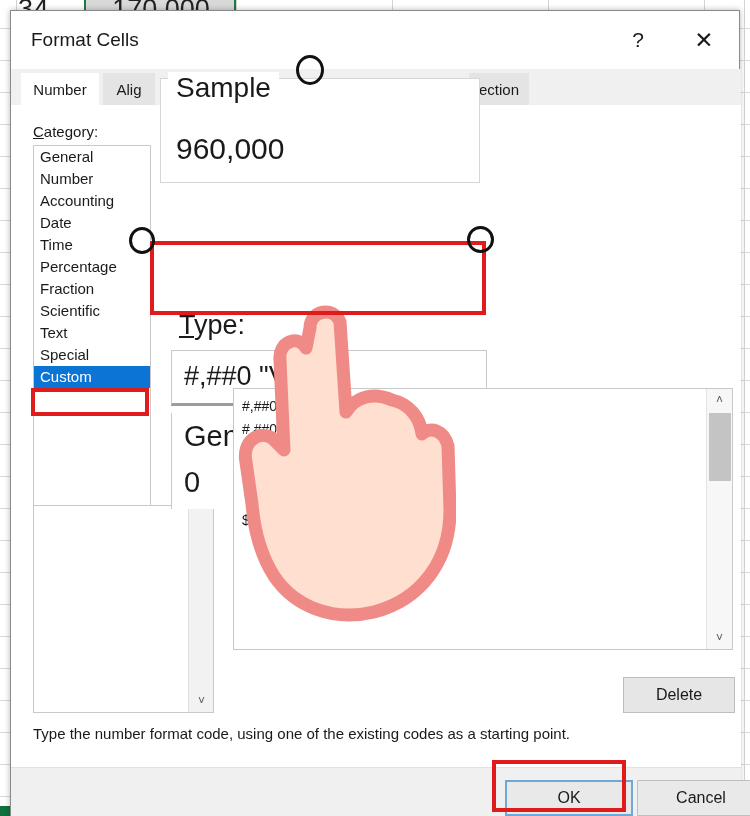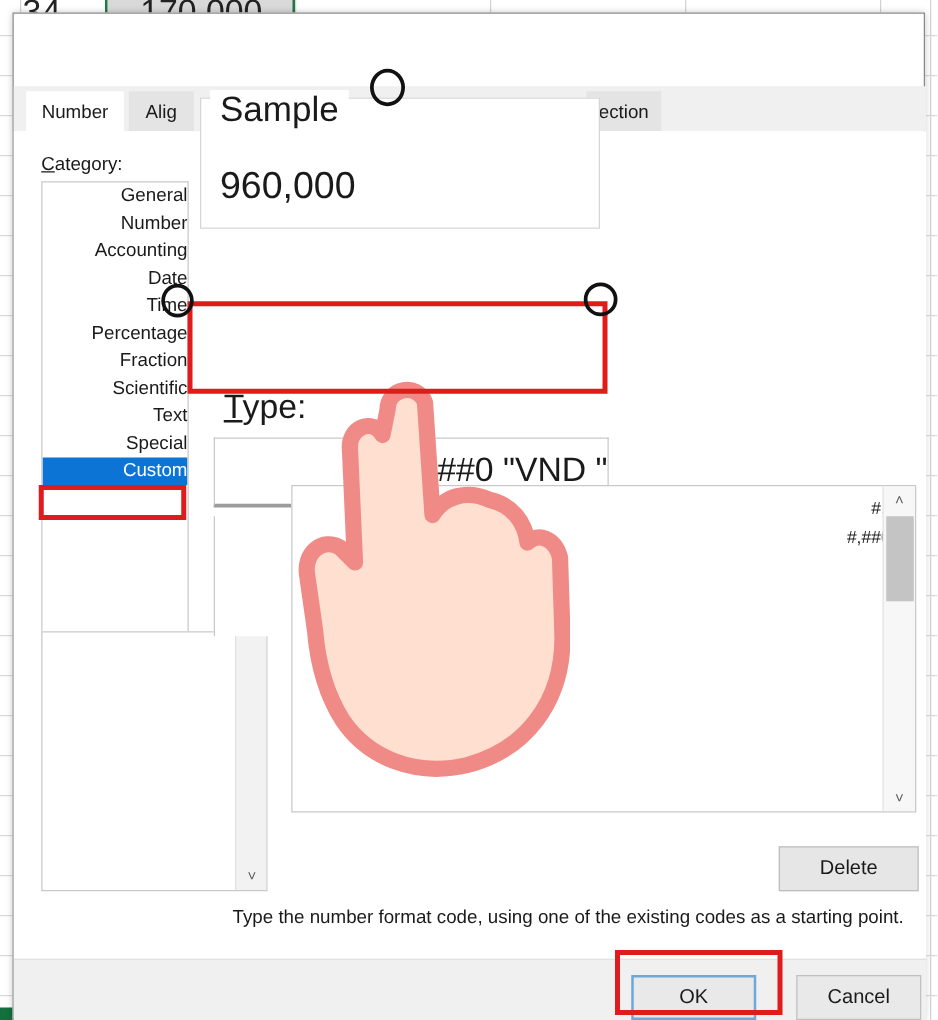--- a/index.html
+++ b/index.html
@@ -62,21 +62,20 @@
     display: flex; align-items: center; justify-content: center;
     font-size: 15px; color: #1a1a1a;
     background: #e4e4e4;
     padding: 0 12px;
   }
   .tab.selected { background: #ffffff; }
 
   .dialog-body {
     position: absolute; left: 0; top: 94px; width: 730px; height: 662px;
     background: #ffffff;
-    text-align: right;
   }
 
   
   .lbl {
     position: absolute; font-size: 15px; color: #1a1a1a;
   }
   .lbl u { text-decoration: underline; }
   .category-label { left: 22px; top: 18px; }
   .category-list {
     position: absolute; left: 22px; top: 40px; width: 118px; height: 370px;
@@ -157,21 +156,21 @@
   .hint {
     position: absolute; left: 22px; top: 620px; width: 690px;
     font-size: 15px; color: #1a1a1a;
   }
 
   .footer {
     position: absolute; left: 0; top: 756px; width: 730px; height: 50px;
     background: #f0f0f0; border-top: 1px solid #e2e2e2;
   }
   .footer-btn {
-    position: absolute; top: 12px; width: 100px; height: 36px;
+    position: absolute; top: 12px; width: 128px; height: 36px;
     background: #e9e9e9; border: 1px solid #c0c0c0;
     display: flex; align-items: center; justify-content: center;
     font-size: 16px; color: #1a1a1a;
   }
   .ok-btn { left: 494px; border: 2px solid #6fa8d4; background: #e9e9e9; }
   .cancel-btn { left: 626px; }
 
   
   .redbox {
     position: absolute; border: 4px solid #e01b1b; pointer-events: none;
@@ -242,20 +241,25 @@
 
     <div class="cell-34">34</div>
     <div class="cell-170">170,000</div>
     <div class="cell-sel-border" style="left:84px;  top:-6px; width:2px; height:32px;"></div>
     <div class="cell-sel-border" style="left:234px; top:-6px; width:2px; height:32px;"></div>
     <div class="sheet-bottom-green"></div>
   </div>
 
   <div class="dialog">
 
+    <div class="titlebar">
+      <div class="dialog-title">Format Cells</div>
+      <div class="title-btn help-btn">?</div>
+      <div class="title-btn close-btn">✕</div>
+    </div>
 
     <div class="tabstrip">
       <div class="tab selected" style="left:10px;  width:78px;">Number</div>
       <div class="tab" style="left:92px;  width:52px;">Alig</div>
       <div class="tab" style="left:458px; width:60px;">ection</div>
     </div>
 
     <div class="dialog-body">
 
       <div class="lbl category-label"><u>C</u>ategory:</div>

